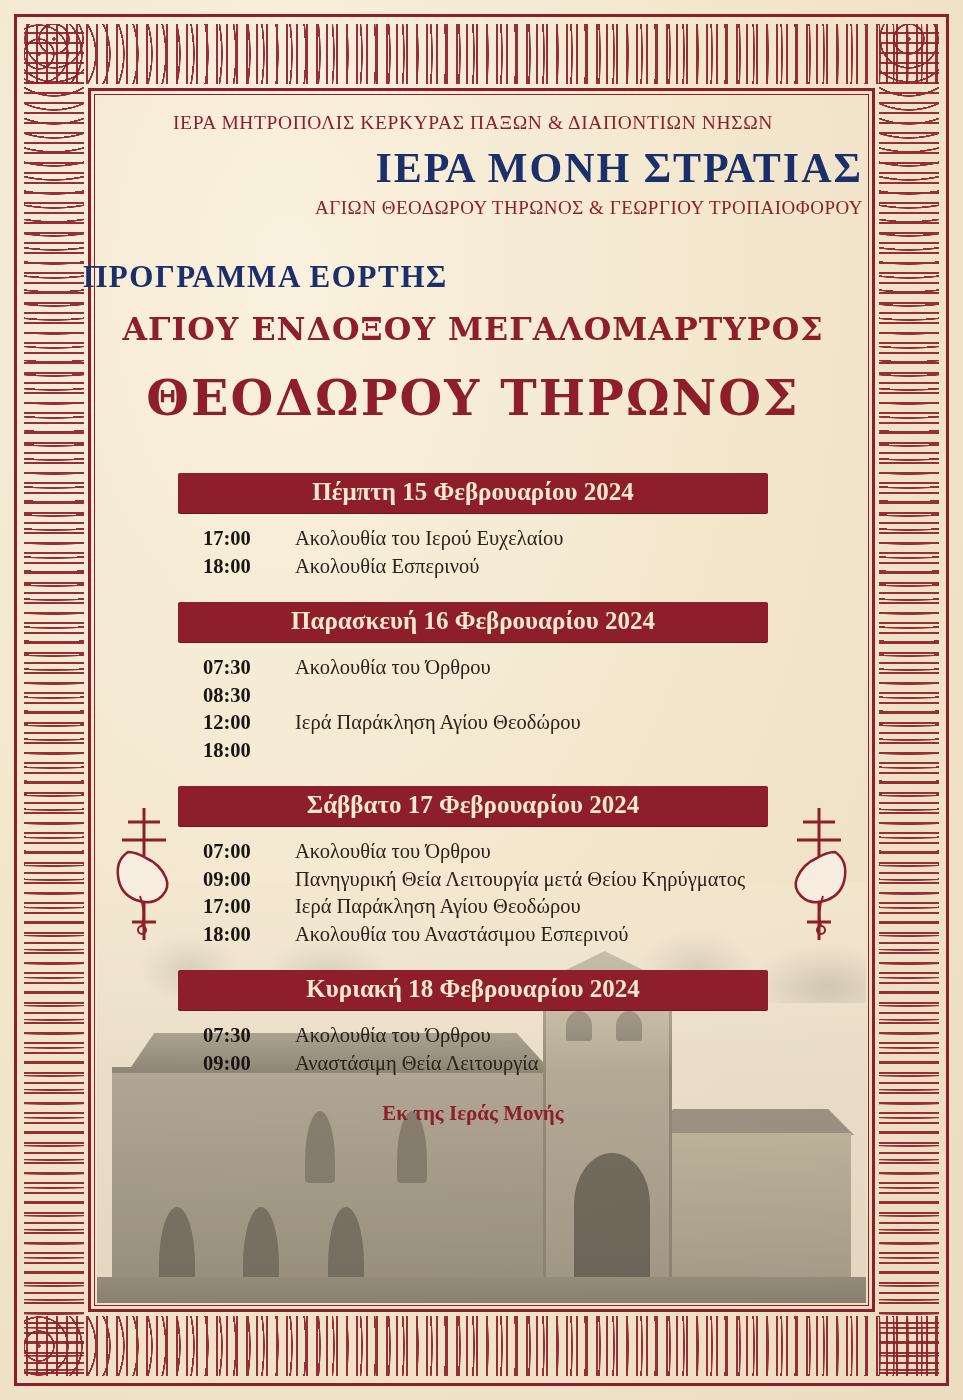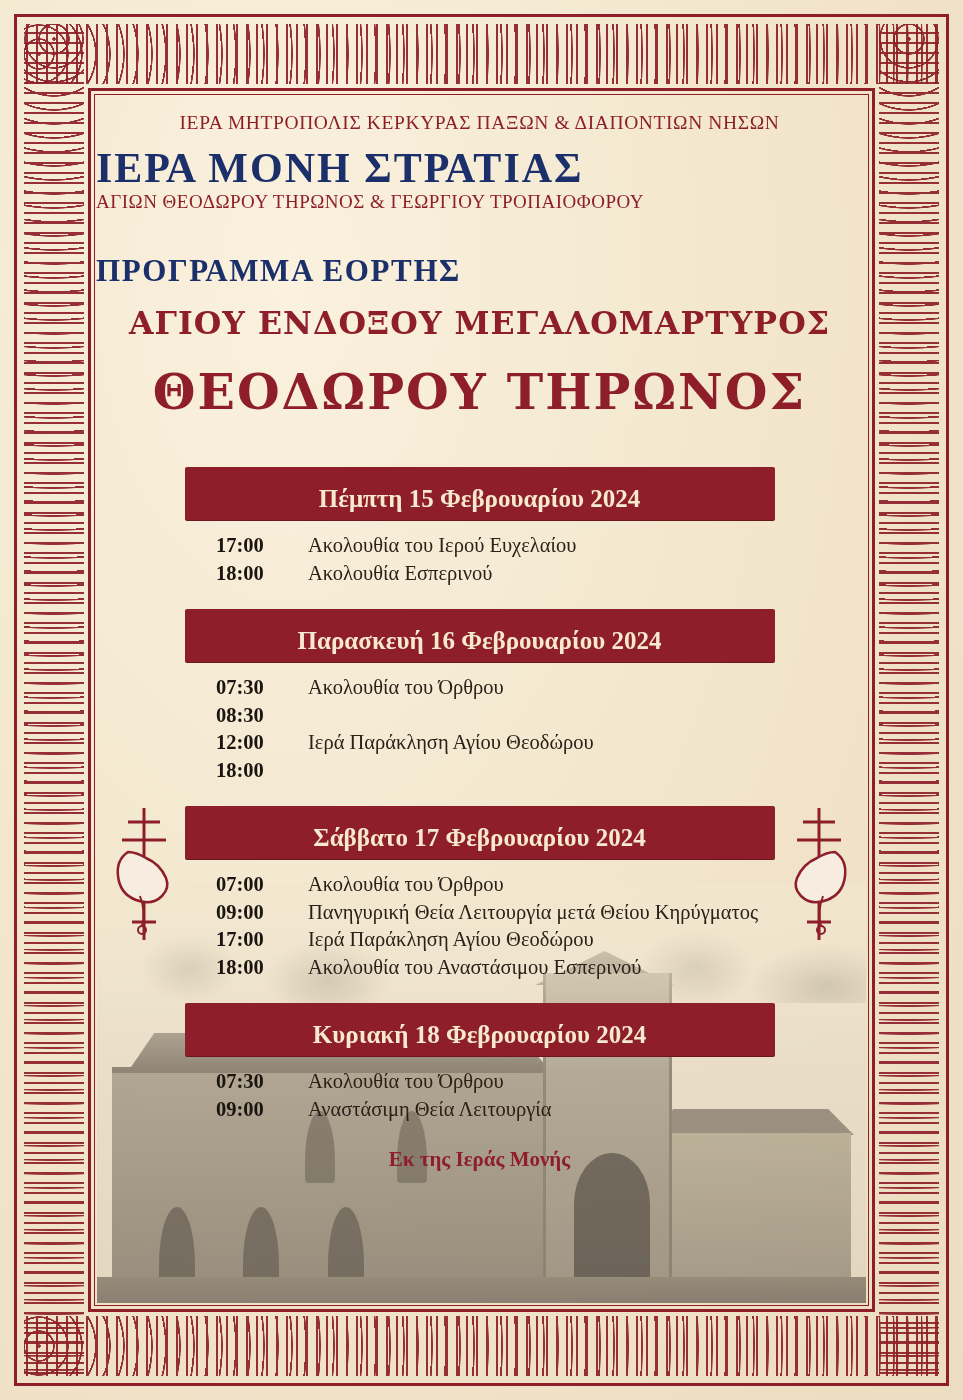--- a/index.html
+++ b/index.html
@@ -174,44 +174,44 @@
     position: absolute;
     width: 86px; height: 150px;
     color: #8e1f2a;
   }
   .hand.left { left: 110px; top: 800px; }
   .hand.right { right: 110px; top: 800px; }
 
   
   .content {
     position: absolute;
-    left: 96px; right: 100px; top: 96px;
+    left: 83px; right: 100px; top: 96px;
   }
   .metropolis {
     text-align: center;
     color: #8e1f2a;
     font-size: 19.5px;
     letter-spacing: .6px;
     margin-top: 16px;
   }
   .monastery {
-    text-align: left;
+    text-align: right;
     color: #1b2f6b;
     font-size: 42px;
     font-weight: bold;
     letter-spacing: 2px;
     margin-top: 12px;
     line-height: 1.08;
   }
   .saints {
-    text-align: left;
+    text-align: right;
     color: #8e1f2a;
     font-size: 19px;
     letter-spacing: .5px;
-    margin-top: 0;
+    margin-top: 6px;
   }
   .program-title {
     text-align: left;
     color: #1b2f6b;
     font-size: 31px;
     font-weight: bold;
     letter-spacing: 1.6px;
     margin-top: 40px;
   }
   .saint-line1 {
@@ -239,21 +239,21 @@
   }
   .day-block { margin-bottom: 22px; }
   .day-header {
     margin: 0 auto;
     width: 590px;
     background: #8e1f2a;
     color: #f6e9cf;
     text-align: center;
     font-size: 25px;
     font-weight: bold;
-    padding: 18px 0 7px;
+    padding: 5px 0 7px;
     border-radius: 2px;
     box-shadow: 0 1px 0 #6d1620;
   }
   .events {
     margin: 12px 0 0 0;
     padding: 0 0 0 120px;
   }
   .event {
     display: flex;
     align-items: flex-start;

